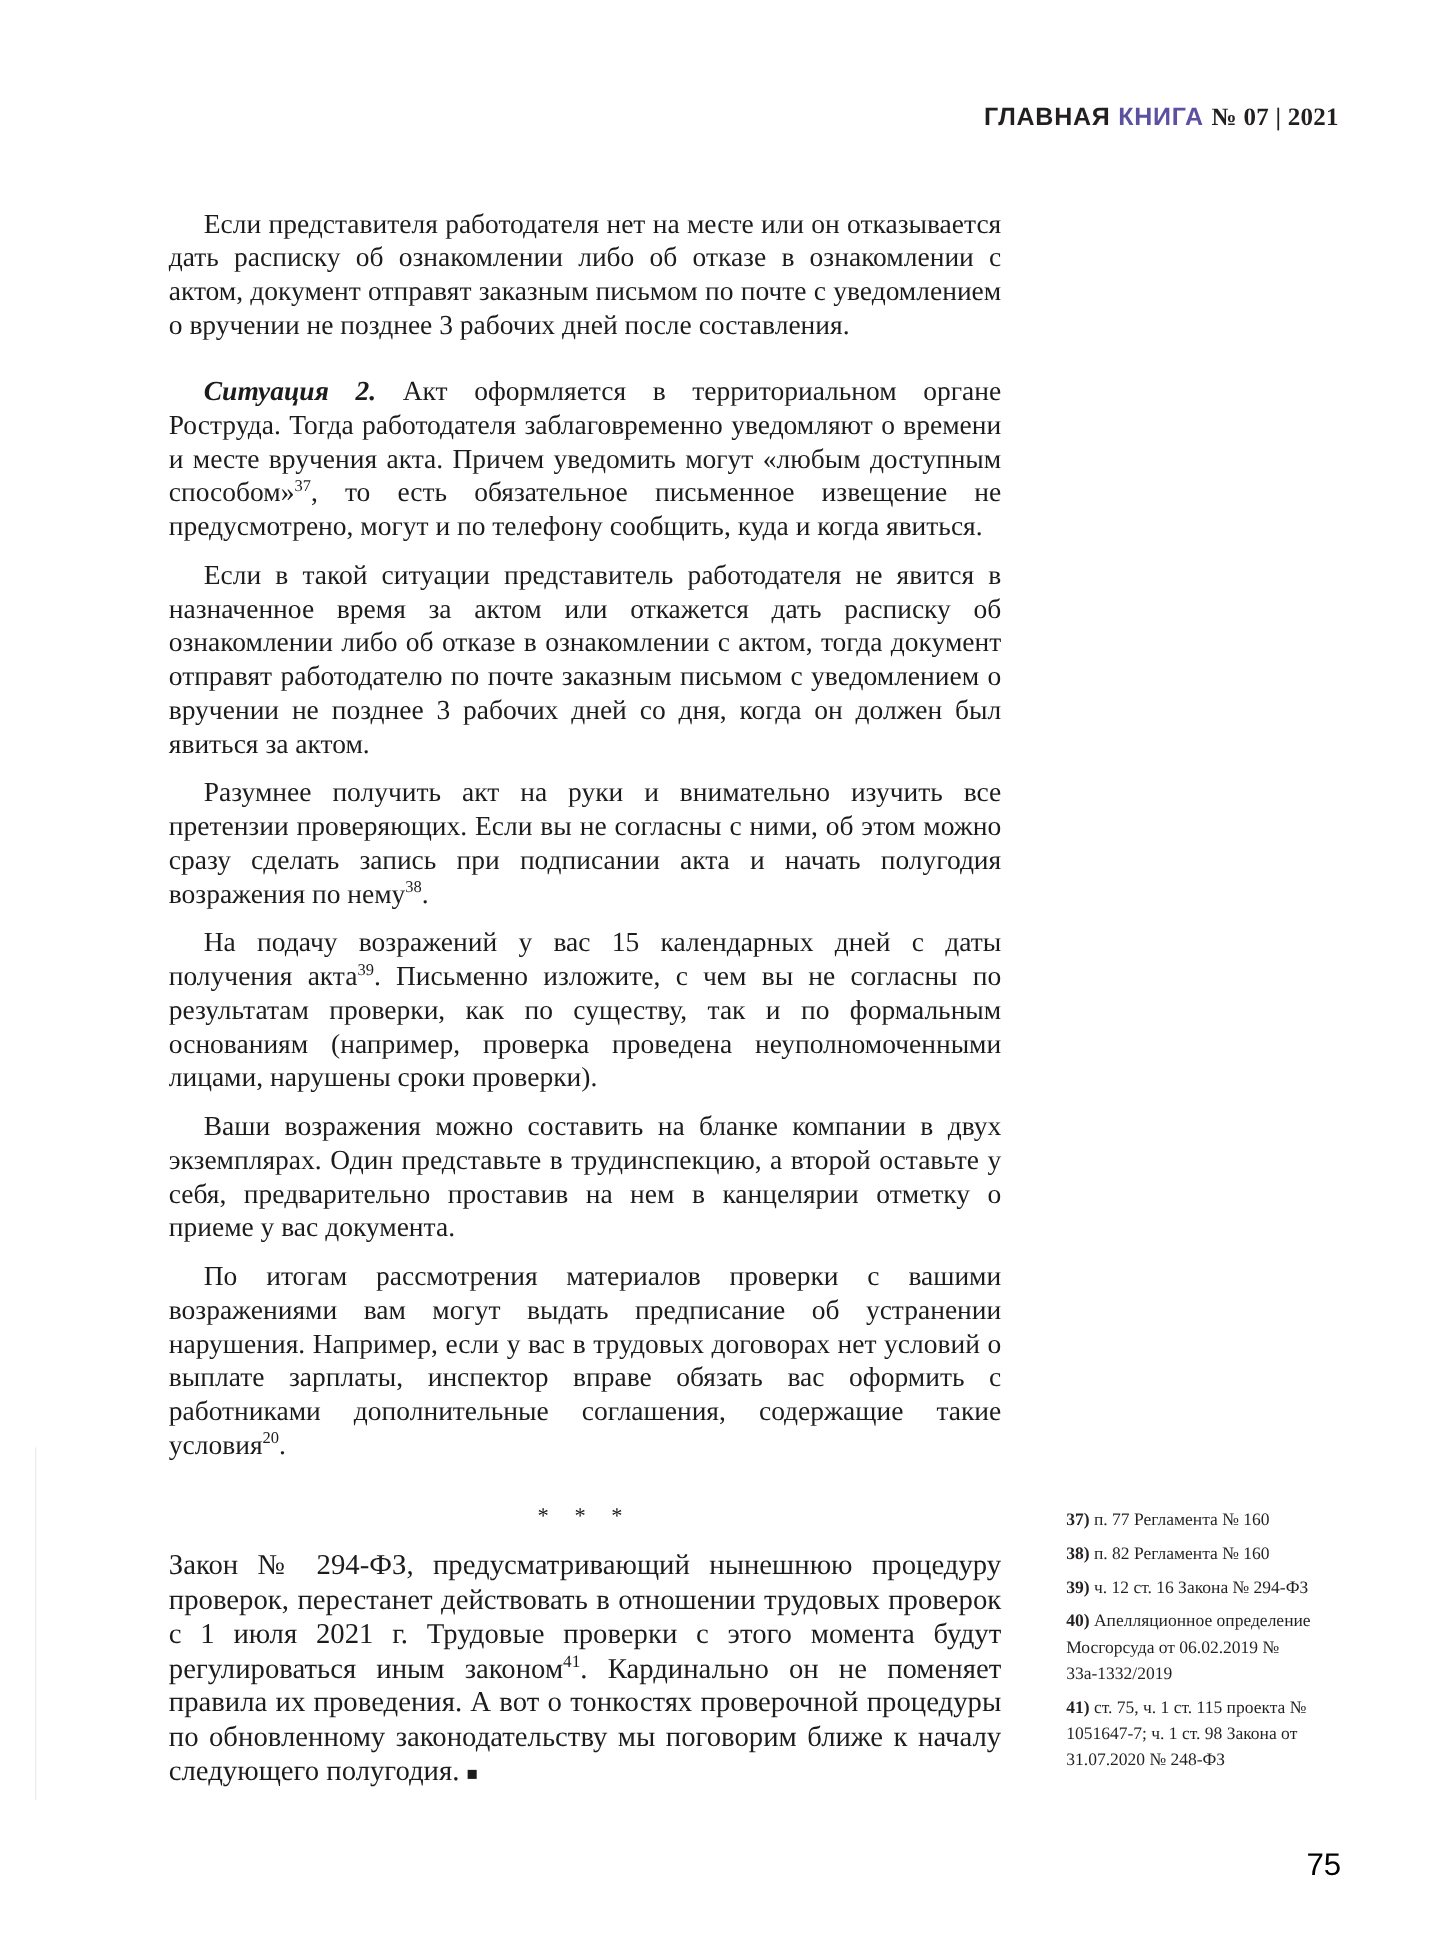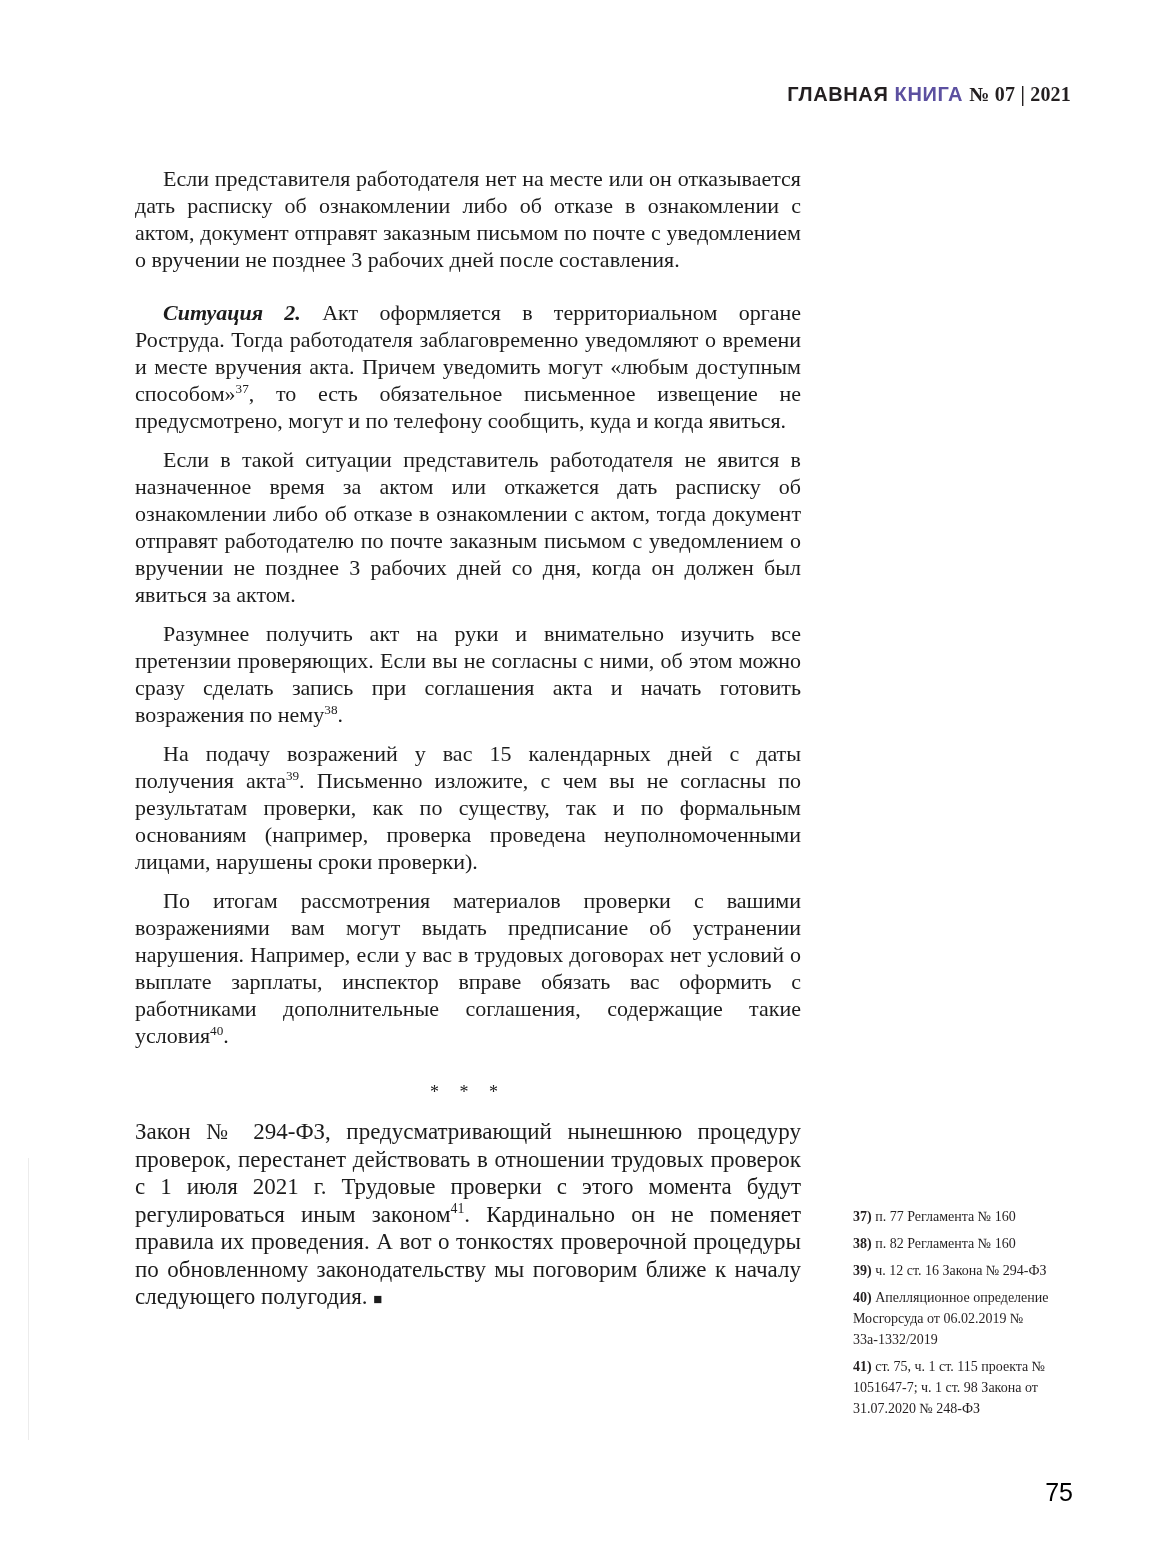--- a/index.html
+++ b/index.html
@@ -122,26 +122,27 @@
   <main class="article">
 
     <p class="para indent"><span>Если представителя работодателя нет на месте или он отказывается дать расписку об ознакомлении либо об отказе в ознакомлении с актом, документ отправят заказным письмом по почте с уведомлением о вручении не позднее 3 рабочих дней после составления.</span></p>
 
     <p class="para indent spaced"><span class="situation-lead">Ситуация 2.</span>
       <span>Акт оформляется в территориальном органе Роструда. Тогда работодателя заблаговременно уведомляют о времени и месте вручения акта. Причем уведомить могут «любым доступным способом»</span><sup class="fn-ref">37</sup><span>, то есть обязательное письменное извещение не предусмотрено, могут и по телефону сообщить, куда и когда явиться.</span></p>
 
     <p class="para indent"><span>Если в такой ситуации представитель работодателя не явится в назначенное время за актом или откажется дать расписку об ознакомлении либо об отказе в ознакомлении с актом, тогда документ отправят работодателю по почте заказным письмом с уведомлением о вручении не позднее 3 рабочих дней со дня, когда он должен был явиться за актом.</span></p>
 
 
-    <p class="para indent"><span>Разумнее получить акт на руки и внимательно изучить все претензии проверяющих. Если вы не согласны с ними, об этом можно сразу сделать запись при соглашения акта и начать готовить возражения по нему</span><sup class="fn-ref">38</sup><span>.</span></p>
+    <p class="para indent"><span>Разумнее получить акт на руки и внимательно изучить все претензии проверяющих. Если вы не согласны с ними, об этом можно сразу сделать запись при подписании акта и начать полугодия возражения по нему</span><sup class="fn-ref">38</sup><span>.</span></p>
 
     <p class="para indent"><span>На подачу возражений у вас 15 календарных дней с даты получения акта</span><sup class="fn-ref">39</sup><span>. Письменно изложите, с чем вы не согласны по результатам проверки, как по существу, так и по формальным основаниям (например, проверка проведена неуполномоченными лицами, нарушены сроки проверки).</span></p>
 
+    <p class="para indent"><span>Ваши возражения можно составить на бланке компании в двух экземплярах. Один представьте в трудинспекцию, а второй оставьте у себя, предварительно проставив на нем в канцелярии отметку о приеме у вас документа.</span></p>
 
-    <p class="para indent"><span>По итогам рассмотрения материалов проверки с вашими возражениями вам могут выдать предписание об устранении нарушения. Например, если у вас в трудовых договорах нет условий о выплате зарплаты, инспектор вправе обязать вас оформить с работниками дополнительные соглашения, содержащие такие условия</span><sup class="fn-ref">40</sup><span>.</span></p>
+    <p class="para indent"><span>По итогам рассмотрения материалов проверки с вашими возражениями вам могут выдать предписание об устранении нарушения. Например, если у вас в трудовых договорах нет условий о выплате зарплаты, инспектор вправе обязать вас оформить с работниками дополнительные соглашения, содержащие такие условия</span><sup class="fn-ref">20</sup><span>.</span></p>
 
     <p class="para separator">* * *</p>
 
     <p class="para conclusion"><span>Закон № 294-ФЗ, предусматривающий нынешнюю процедуру проверок, перестанет действовать в отношении трудовых проверок с 1 июля 2021 г. Трудовые проверки с этого момента будут регулироваться иным законом</span><sup class="fn-ref">41</sup><span>. Кардинально он не поменяет правила их проведения. А вот о тонкостях проверочной процедуры по обновленному законодательству мы поговорим ближе к началу следующего полугодия.</span>
       <span class="end-mark">■</span></p>
 
   </main>
 
   <aside class="footnotes">
     <p class="fn"><span class="fn-num">37)</span> <span>п. 77 Регламента № 160</span></p>

